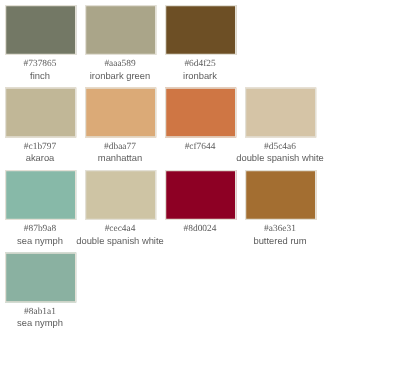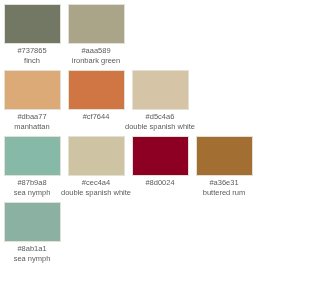--- a/index.html
+++ b/index.html
@@ -37,20 +37,21 @@
     box-sizing: border-box;
     margin-bottom: 2px;
   }
   .swatch-hex {
     font-size: 7.5px;
     line-height: 10px;
     color: #5c5c5c;
     text-align: right;
     white-space: nowrap;
     letter-spacing: 0px;
+    font-family: Liberation Serif, serif;
   }
   .swatch-name {
     font-size: 7.5px;
     line-height: 10px;
     color: #5c5c5c;
     text-align: left;
     white-space: nowrap;
     letter-spacing: 0px;
   }
   .wide-label .swatch-hex,
@@ -66,22 +67,32 @@
       <div class="swatch-cell">
         <div class="swatch-chip" style="background: rgb(115, 120, 101);"></div>
         <div class="swatch-hex">#737865</div>
         <div class="swatch-name">finch</div>
       </div>
       <div class="swatch-cell">
         <div class="swatch-chip" style="background: rgb(170, 165, 137);"></div>
         <div class="swatch-hex">#aaa589</div>
         <div class="swatch-name">ironbark green</div>
       </div>
+      <div class="swatch-cell">
+        <div class="swatch-chip" style="background: rgb(109, 79, 37);"></div>
+        <div class="swatch-hex">#6d4f25</div>
+        <div class="swatch-name">ironbark</div>
+      </div>
     </div>
     <div class="palette-row">
+      <div class="swatch-cell">
+        <div class="swatch-chip" style="background: rgb(193, 183, 151);"></div>
+        <div class="swatch-hex">#c1b797</div>
+        <div class="swatch-name">akaroa</div>
+      </div>
       <div class="swatch-cell">
         <div class="swatch-chip" style="background: rgb(219, 170, 119);"></div>
         <div class="swatch-hex">#dbaa77</div>
         <div class="swatch-name">manhattan</div>
       </div>
       <div class="swatch-cell">
         <div class="swatch-chip" style="background: rgb(207, 118, 68);"></div>
         <div class="swatch-hex">#cf7644</div>
       </div>
       <div class="swatch-cell wide-label">

